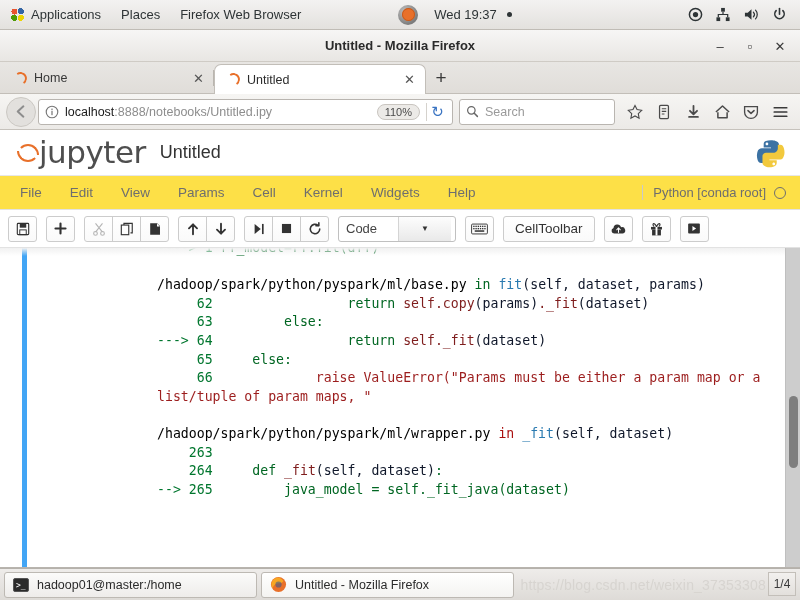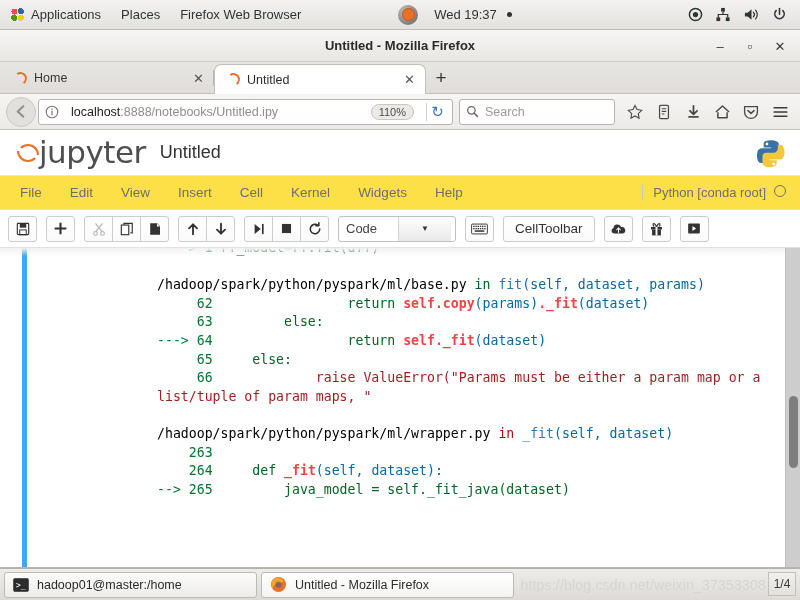--- a/index.html
+++ b/index.html
@@ -115,21 +115,21 @@
   }
   #ff-back {
     width: 30px; height: 30px; border-radius: 50%;
     background: #e2e0dd; border: 1px solid #cbc8c3;
     display:flex; align-items:center; justify-content:center;
     color:#8a8a8a;
   }
   #ff-urlbar {
     flex: 1 1 auto; height: 26px;
     background: #fff; border: 1px solid #b9b5b0; border-radius: 3px;
-    display:flex; align-items:center; padding: 0 4px 0 6px; gap: 12px;
+    display:flex; align-items:center; padding: 0 4px 0 6px; gap: 6px;
     max-width: 518px;
   }
   #ff-identity { color:#707070; display:flex; align-items:center;}
   #ff-url { flex:1; font-size: 12.5px; color:#8d8d8d; white-space:nowrap; overflow:hidden; }
   #ff-url b { color:#1a1a1a; font-weight: normal; }
   #ff-zoom {
     font-size: 11px; color: #4b4b4b;
     background: #eceae7; border: 1px solid #c9c5c0; border-radius: 10px;
     padding: 1px 7px;
   }
@@ -170,21 +170,21 @@
   #jp-notebook-name { font-size: 18px; color: #333; margin-left: 14px; }
   #jp-pylogo { margin-left:auto; width: 30px; height: 30px; position: relative; }
   #jp-menubar {
     height: 34px; background: #fde047;
     border-bottom: 1px solid #e2e2e2;
     display: flex; align-items: center; padding: 0 6px;
     font-size: 13.5px; color: #6e6e6e;
   }
   .jp-menu { padding: 0 14px; height: 34px; line-height: 34px; }
   #jp-kernel-ind {
-    margin-left: auto; display:flex; gap: 8px;
+    margin-left: auto; display:flex; align-items:center; gap: 8px;
     padding-right: 8px; font-size: 13px; color:#6e6e6e;
     border-left: 1px solid #c9c9c9; padding-left: 10px;
   }
   #jp-kernel-circle { width: 12px; height: 12px; border-radius: 50%; border: 1.6px solid #6e6e6e; }
 
   #jp-toolbar {
     height: 38px; background:#fff;
     border-bottom: 1px solid #e2e2e2;
     display:flex; align-items:center; padding: 0 8px; gap: 0;
   }
@@ -236,23 +236,23 @@
     padding: 0 0 0 130px;
     font-family: "DejaVu Sans Mono", monospace;
     font-size: 13.2px; line-height: 18.6px;
     white-space: pre-wrap;
     color: #000;
     margin-top: -9px;
   }
   #jp-output .tb-line { white-space: pre-wrap; }
   .c-green   { color: #00762e; }
   .c-darkgrn { color: #006622; }
-  .c-blue    { color: #0369a1; }
+  .c-blue    { color: #0f172a; }
   .c-cyan    { color: #2a7ab0; }
-  .c-lblue   { color: #ef4444; font-weight: bold; }
+  .c-lblue   { color: #7f1d1d; }
   .c-red     { color: #9c1d1d; }
   .c-redb    { color: #aa1111; }
   .c-black   { color: #000000; }
 
   
   #page-scrollbar {
     position: absolute; right: 0; top: 0; bottom: 0; width: 15px;
     background: #cdcdcd; border-left: 1px solid #bfbfbf;
   }
   #page-scrollthumb {
@@ -459,21 +459,21 @@
           <path d="M15.9 2.5c-2.1 0-3.9.2-5.3.6-2 .6-2.4 1.8-2.4 4v2.9h7.8v1H6.3c-2.2 0-4.2 1.3-4.8 3.9-.7 2.9-.7 4.7 0 7.8.5 2.3 1.8 3.9 4 3.9h2.7v-3.5c0-2.5 2.2-4.8 4.8-4.8h7.8c2.1 0 3.8-1.8 3.8-3.9V7.1c0-2.1-1.7-3.6-3.8-4-1.3-.3-2.8-.6-4.9-.6zm-4.2 2.4c.8 0 1.4.7 1.4 1.5s-.6 1.4-1.4 1.4c-.8 0-1.5-.6-1.5-1.4s.7-1.5 1.5-1.5z" fill="#3c72a3"></path>
           <path d="M25.5 11v3.4c0 2.6-2.2 4.8-4.8 4.8h-7.8c-2 0-3.8 1.8-3.8 3.9v7.2c0 2.1 1.8 3.3 3.8 3.9 2.4.7 4.7.8 7.6 0 1.9-.5 3.8-1.6 3.8-3.9v-2.9h-7.8v-1h11.6c2.3 0 3.1-1.6 3.9-3.9.8-2.4.8-4.7 0-7.8-.6-2.3-1.6-3.9-3.9-3.9h-2.6zm-4.4 18.8c.8 0 1.5.6 1.5 1.4s-.7 1.5-1.5 1.5c-.8 0-1.4-.7-1.4-1.5s.6-1.4 1.4-1.4z" fill="#f2c93d" transform="translate(-2.2,-3.6)"></path>
         </svg>
       </span>
     </div>
 
     <div id="jp-menubar">
       <span class="jp-menu">File</span>
       <span class="jp-menu">Edit</span>
       <span class="jp-menu">View</span>
-      <span class="jp-menu">Insert</span>
+      <span class="jp-menu">Params</span>
       <span class="jp-menu">Cell</span>
       <span class="jp-menu">Kernel</span>
       <span class="jp-menu">Widgets</span>
       <span class="jp-menu">Help</span>
       <span id="jp-kernel-ind">
         <span>Python [conda root]</span>
         <span id="jp-kernel-circle"></span>
       </span>
     </div>
 

